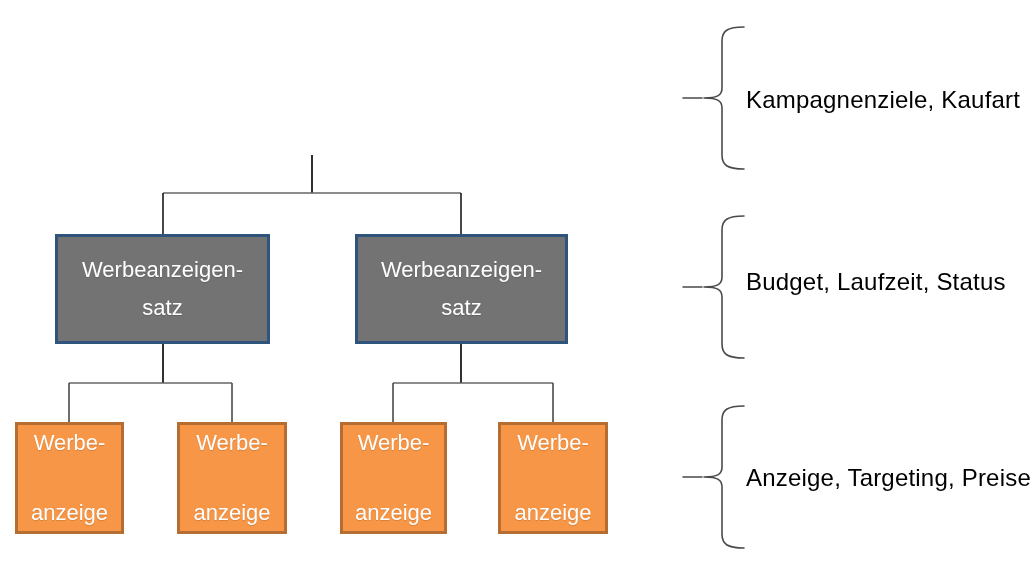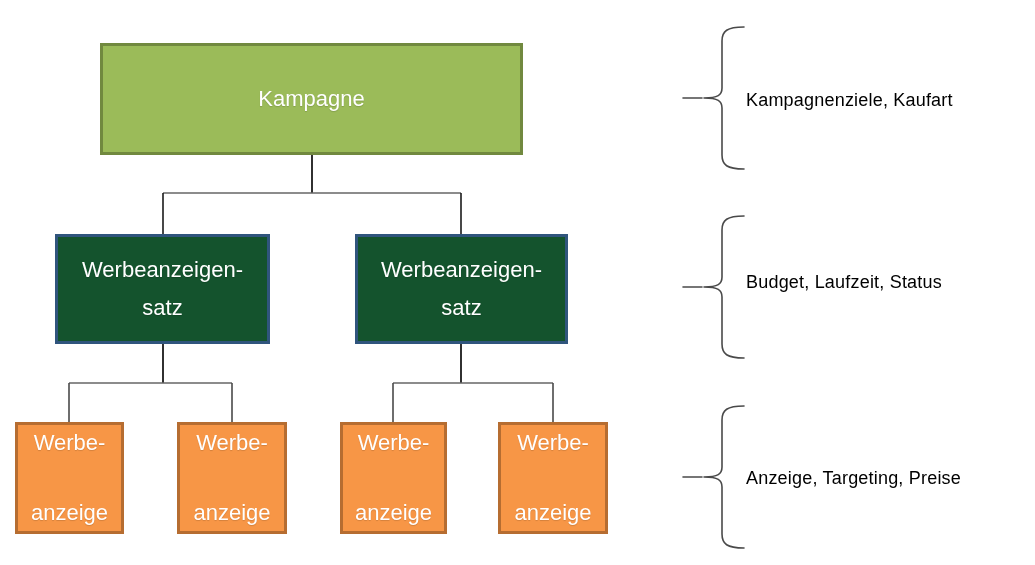--- a/index.html
+++ b/index.html
@@ -21,36 +21,36 @@
     font-size:22px;
     line-height:38px;
     z-index:1;
     text-shadow:0 1px 1px rgba(0,0,0,0.15);
   }
   .node span{display:block;}
   .node-campaign{
     left:100px;top:43px;width:423px;height:112px;
     background:#9BBB59;border:3px solid #71893F;
   }
-  .node-adset{background:#14532d;border:3px solid #30557D;}
+  .node-adset{background:#737373;border:3px solid #30557D;}
   .node-adset-1{left:55px;top:234px;width:215px;height:110px;}
   .node-adset-2{left:355px;top:234px;width:213px;height:110px;}
   .node-ad{background:#F79646;border:3px solid #B66D31;gap:32px;}
   .node-ad-1{left:15px;top:422px;width:109px;height:112px;}
   .node-ad-2{left:177px;top:422px;width:110px;height:112px;}
   .node-ad-3{left:340px;top:422px;width:107px;height:112px;}
   .node-ad-4{left:498px;top:422px;width:110px;height:112px;}
   .brace{position:absolute;left:681px;z-index:1;}
   .brace-1{top:24px;}
   .brace-2{top:213px;}
   .brace-3{top:403px;}
   .annotation{
     position:absolute;left:746px;
     color:#000000;
-    font-size:18px;line-height:26px;
+    font-size:24px;line-height:26px;
     letter-spacing:0.2px;
     white-space:nowrap;
     z-index:1;
   }
   .annotation-1{top:87px;}
   .annotation-2{top:269px;}
   .annotation-3{top:465px;text-align:right;}
 </style>
 </head>
 <body>
@@ -68,23 +68,20 @@
     <path d="M69,383 H232" stroke="#666666" stroke-width="1.5" fill="none"></path>
     <path d="M69,383 V422" stroke="#4a4a4a" stroke-width="1.6" fill="none"></path>
     <path d="M232,383 V422" stroke="#4a4a4a" stroke-width="1.6" fill="none"></path>
 
     <path d="M461,344 V383" stroke="#1a1a1a" stroke-width="1.8" fill="none"></path>
     <path d="M393,383 H553" stroke="#666666" stroke-width="1.5" fill="none"></path>
     <path d="M393,383 V422" stroke="#4a4a4a" stroke-width="1.6" fill="none"></path>
     <path d="M553,383 V422" stroke="#4a4a4a" stroke-width="1.6" fill="none"></path>
   </svg>
 
-  <div class="node node-campaign">
-    <span>Kampagne</span>
-  </div>
 
   <div class="node node-adset node-adset-1">
     <span>Werbeanzeigen-</span>
     <span>satz</span>
   </div>
   <div class="node node-adset node-adset-2">
     <span>Werbeanzeigen-</span>
     <span>satz</span>
   </div>
 

